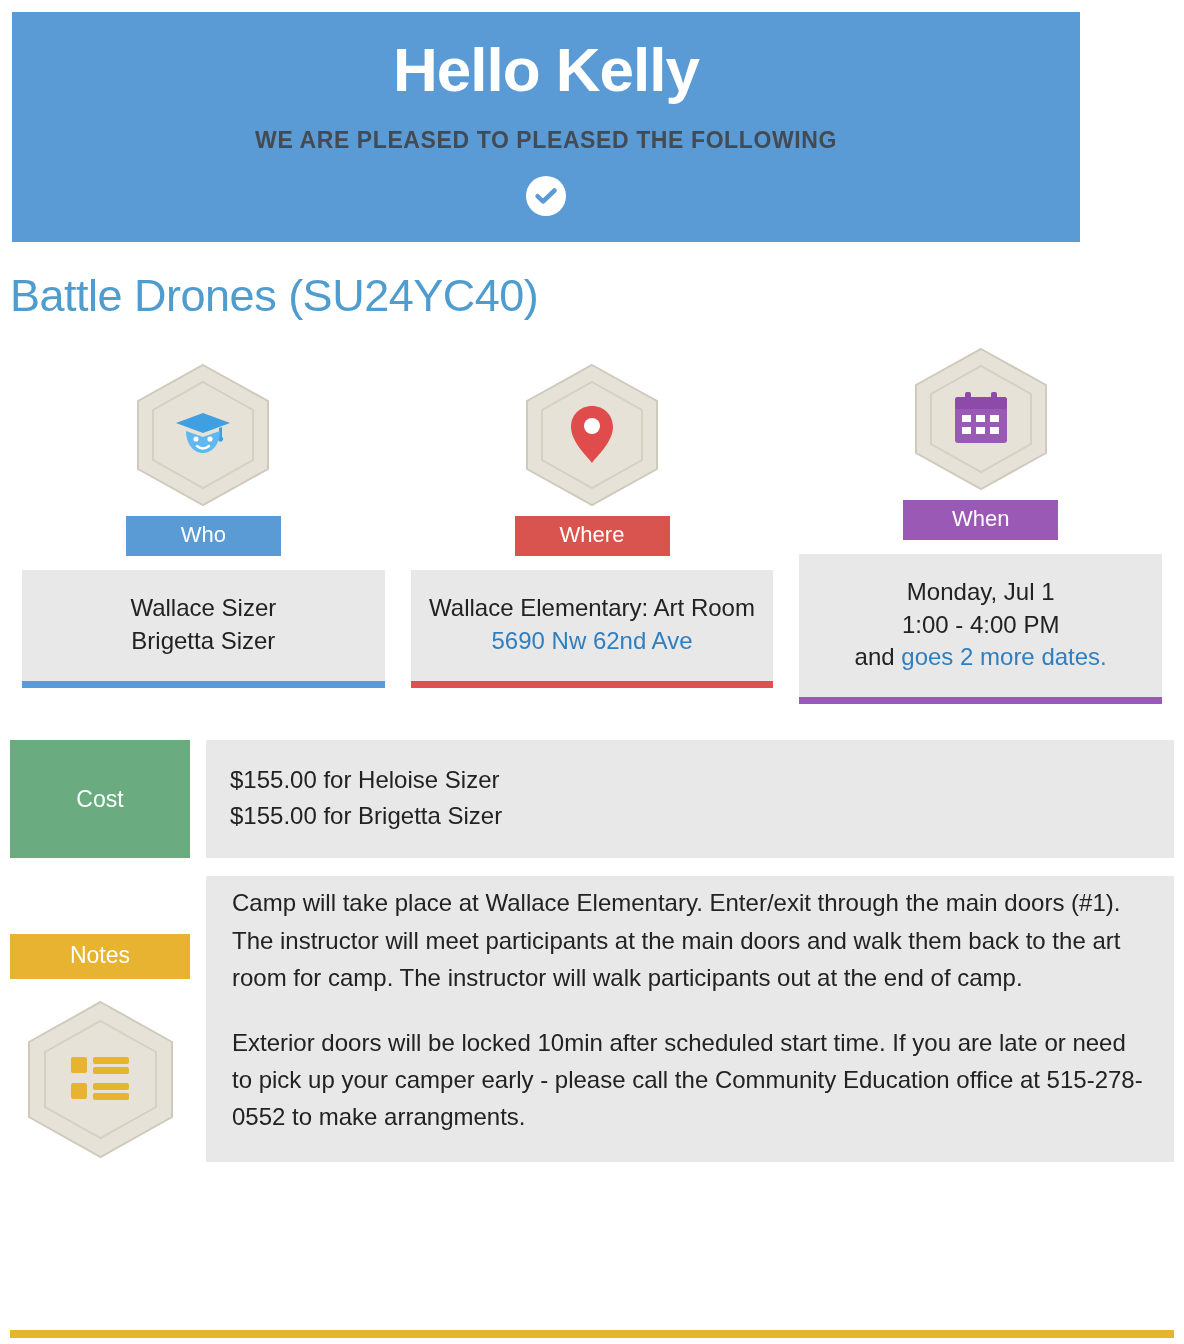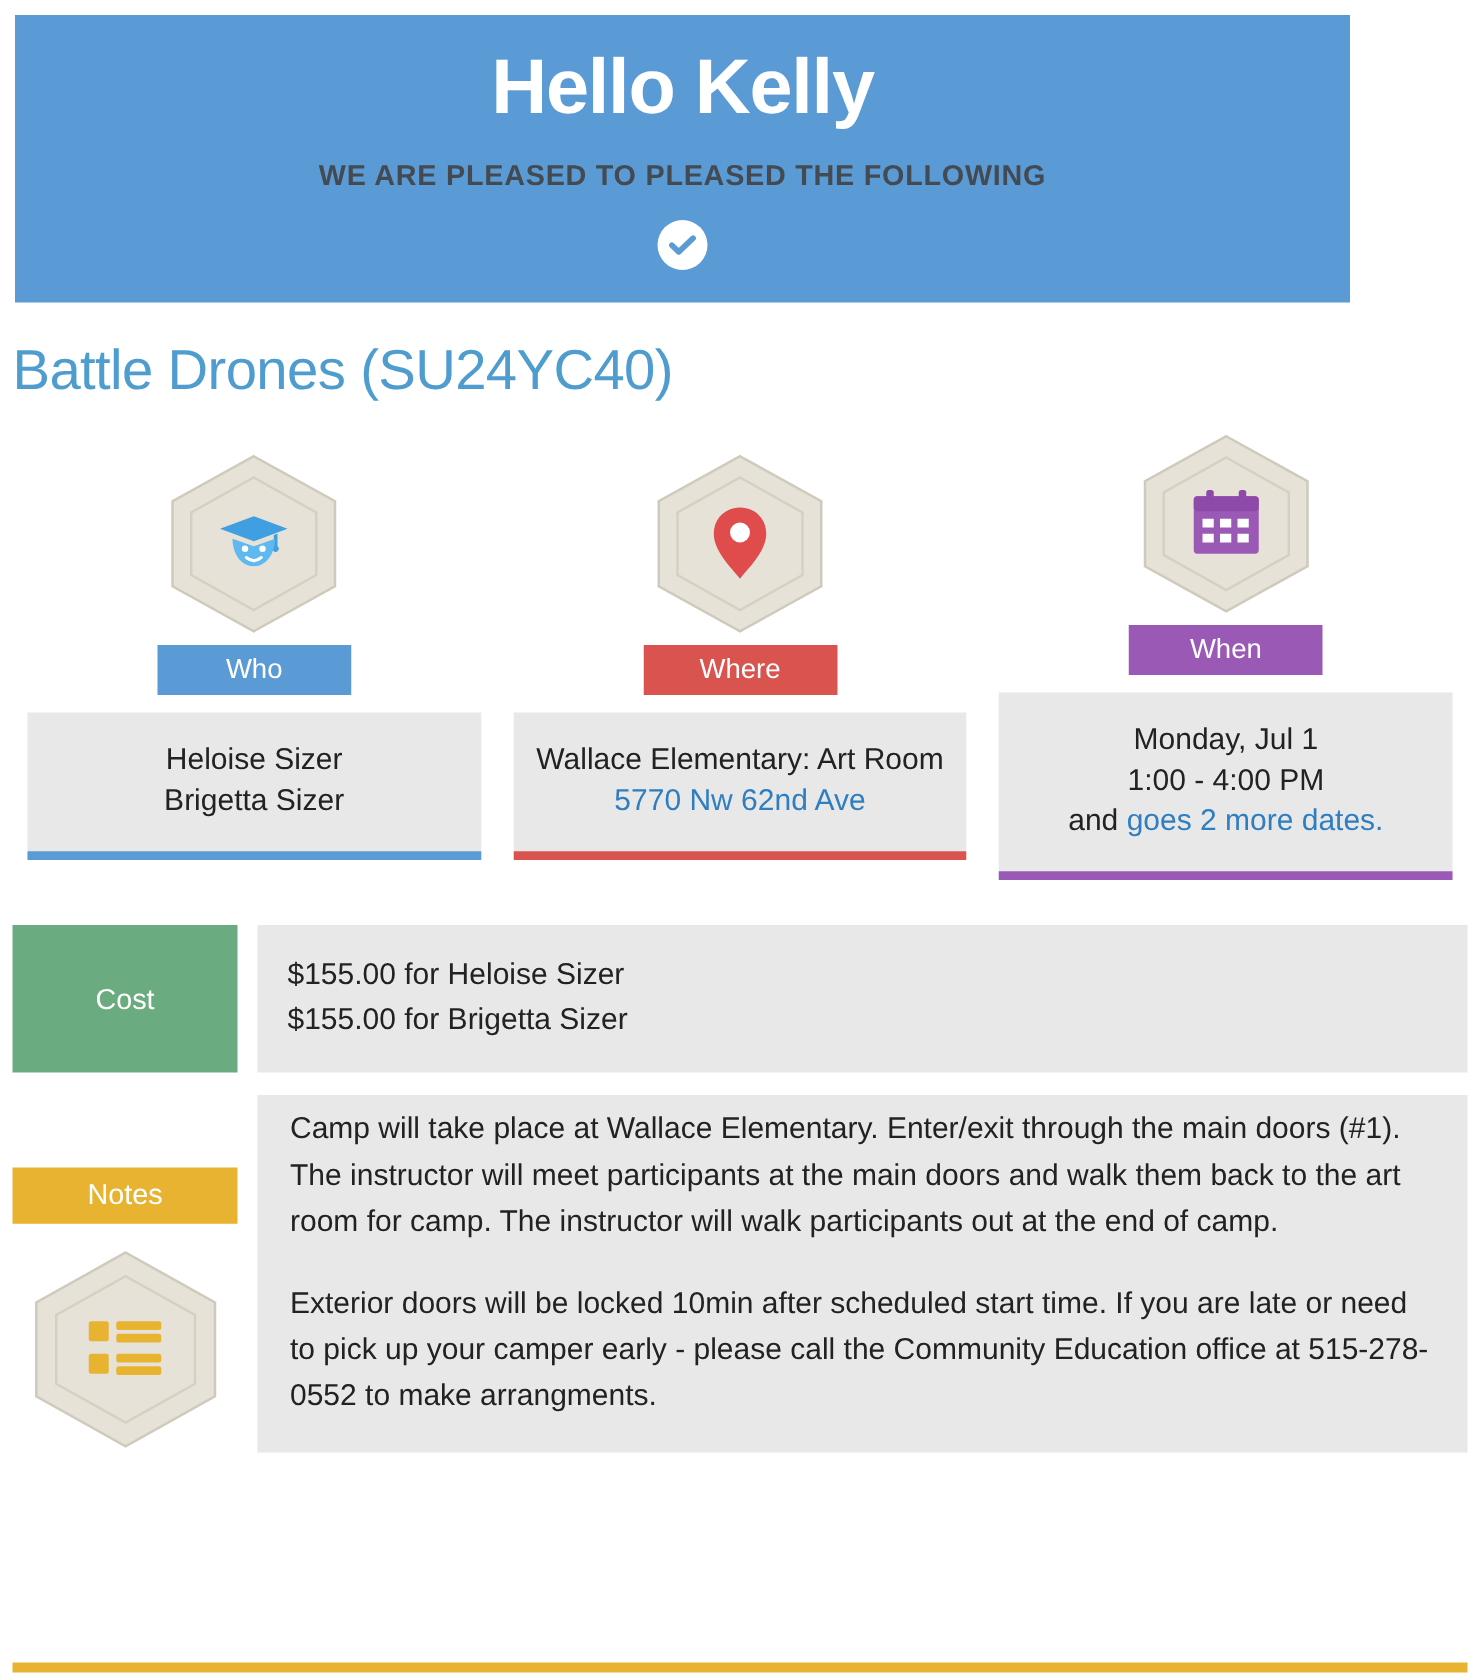--- a/index.html
+++ b/index.html
@@ -248,42 +248,42 @@
           <path d="M50 20 v10 a2.5 2.5 0 1 1-3 0 v-9 z" fill="#3f9fe0"></path>
           <path d="M14 24 c0 12 7 22 17 22 s17-10 17-22 l-17 6 z" fill="#5fb8ef"></path>
           <circle cx="24" cy="32" r="2.6" fill="#ffffff"></circle>
           <circle cx="38" cy="32" r="2.6" fill="#ffffff"></circle>
           <path d="M25 39 q6 5 12 0" fill="none" stroke="#ffffff" stroke-width="2.4" stroke-linecap="round"></path>
         </svg>
       </span>
     </div>
     <div class="pill who">Who</div>
     <div class="panel">
-      <div>Heloise Sizer</div>
+      <div>Wallace Sizer</div>
       <div>Brigetta Sizer</div>
     </div>
   </div>
 
   <div class="col">
     <div class="hex-wrap">
       <svg class="hex" viewBox="0 0 150 150" aria-hidden="true">
         <polygon points="75,5 140,41 140,109 75,145 10,109 10,41" fill="#e6e2d8" stroke="#cfcabb" stroke-width="2"></polygon>
         <polygon points="75,22 125,50 125,100 75,128 25,100 25,50" fill="none" stroke="#d5d0c2" stroke-width="2"></polygon>
       </svg>
       <span class="hex-icon">
         <svg width="46" height="62" viewBox="0 0 46 62" aria-hidden="true">
           <path d="M23 2 C11 2 2 11 2 23 c0 15 17 30 21 36 4-6 21-21 21-36 C44 11 35 2 23 2 z" fill="#e04b4b"></path>
           <circle cx="23" cy="22" r="8" fill="#ffffff"></circle>
         </svg>
       </span>
     </div>
     <div class="pill where">Where</div>
     <div class="panel where-panel">
       <div>Wallace Elementary: Art Room</div>
-      <div class="link">5770 Nw 62nd Ave</div>
+      <div class="link">5690 Nw 62nd Ave</div>
     </div>
   </div>
 
   <div class="col">
     <div class="hex-wrap">
       <svg class="hex" viewBox="0 0 150 150" aria-hidden="true">
         <polygon points="75,5 140,41 140,109 75,145 10,109 10,41" fill="#e6e2d8" stroke="#cfcabb" stroke-width="2"></polygon>
         <polygon points="75,22 125,50 125,100 75,128 25,100 25,50" fill="none" stroke="#d5d0c2" stroke-width="2"></polygon>
       </svg>
       <span class="hex-icon">

